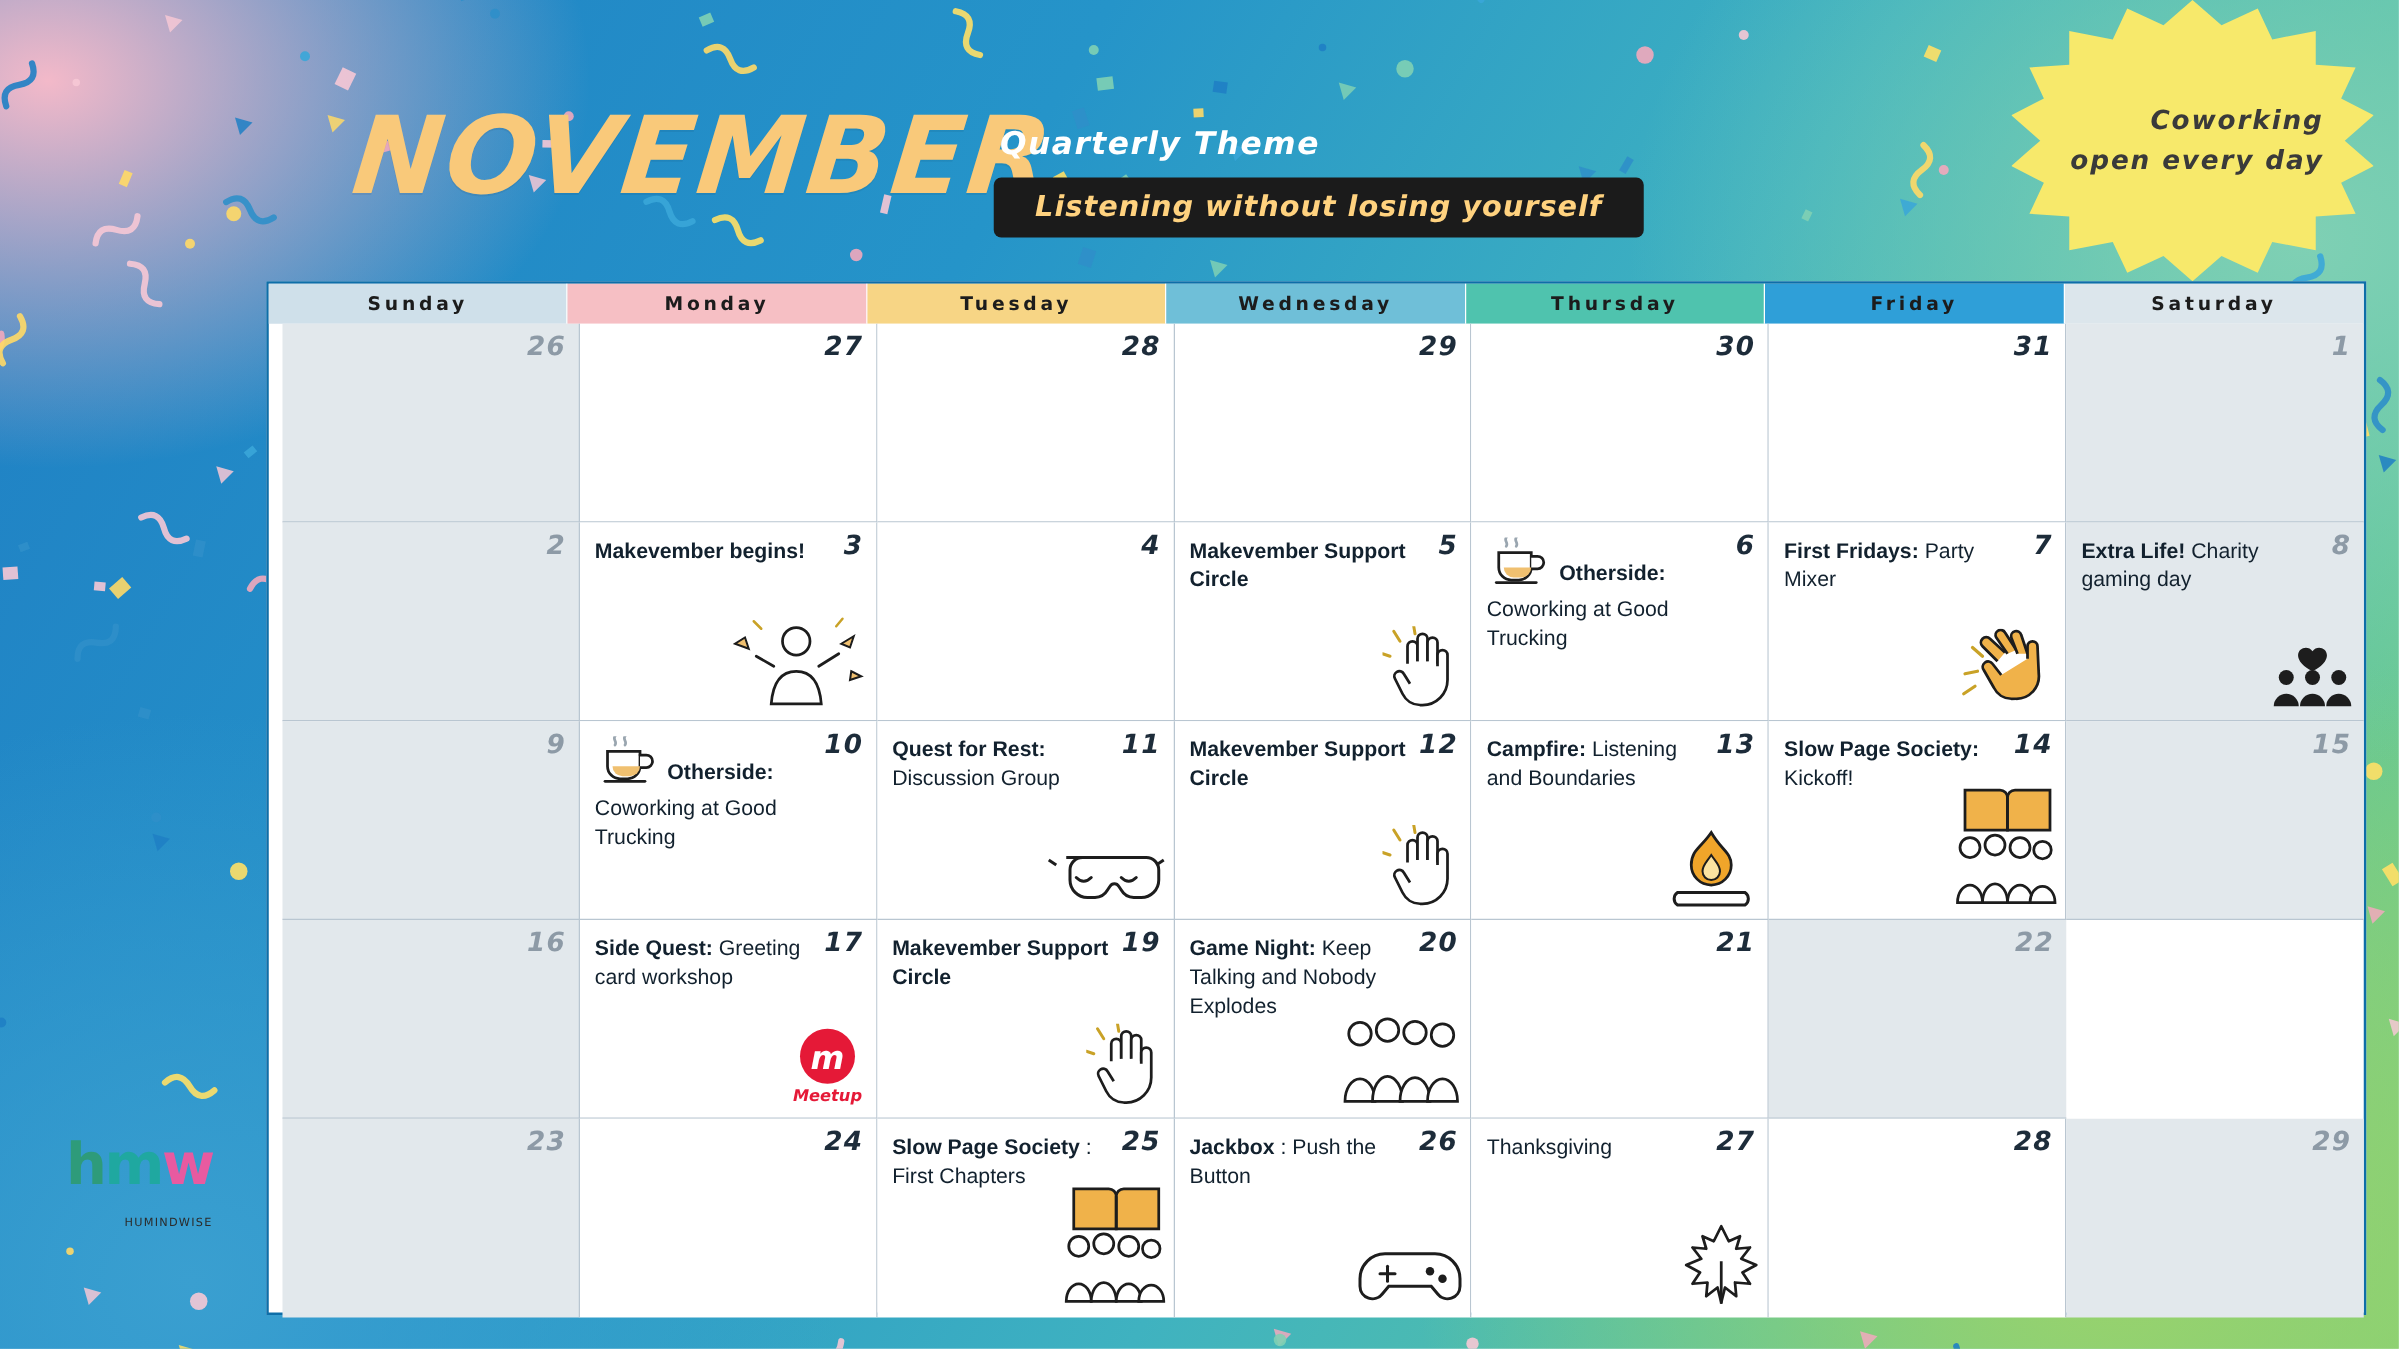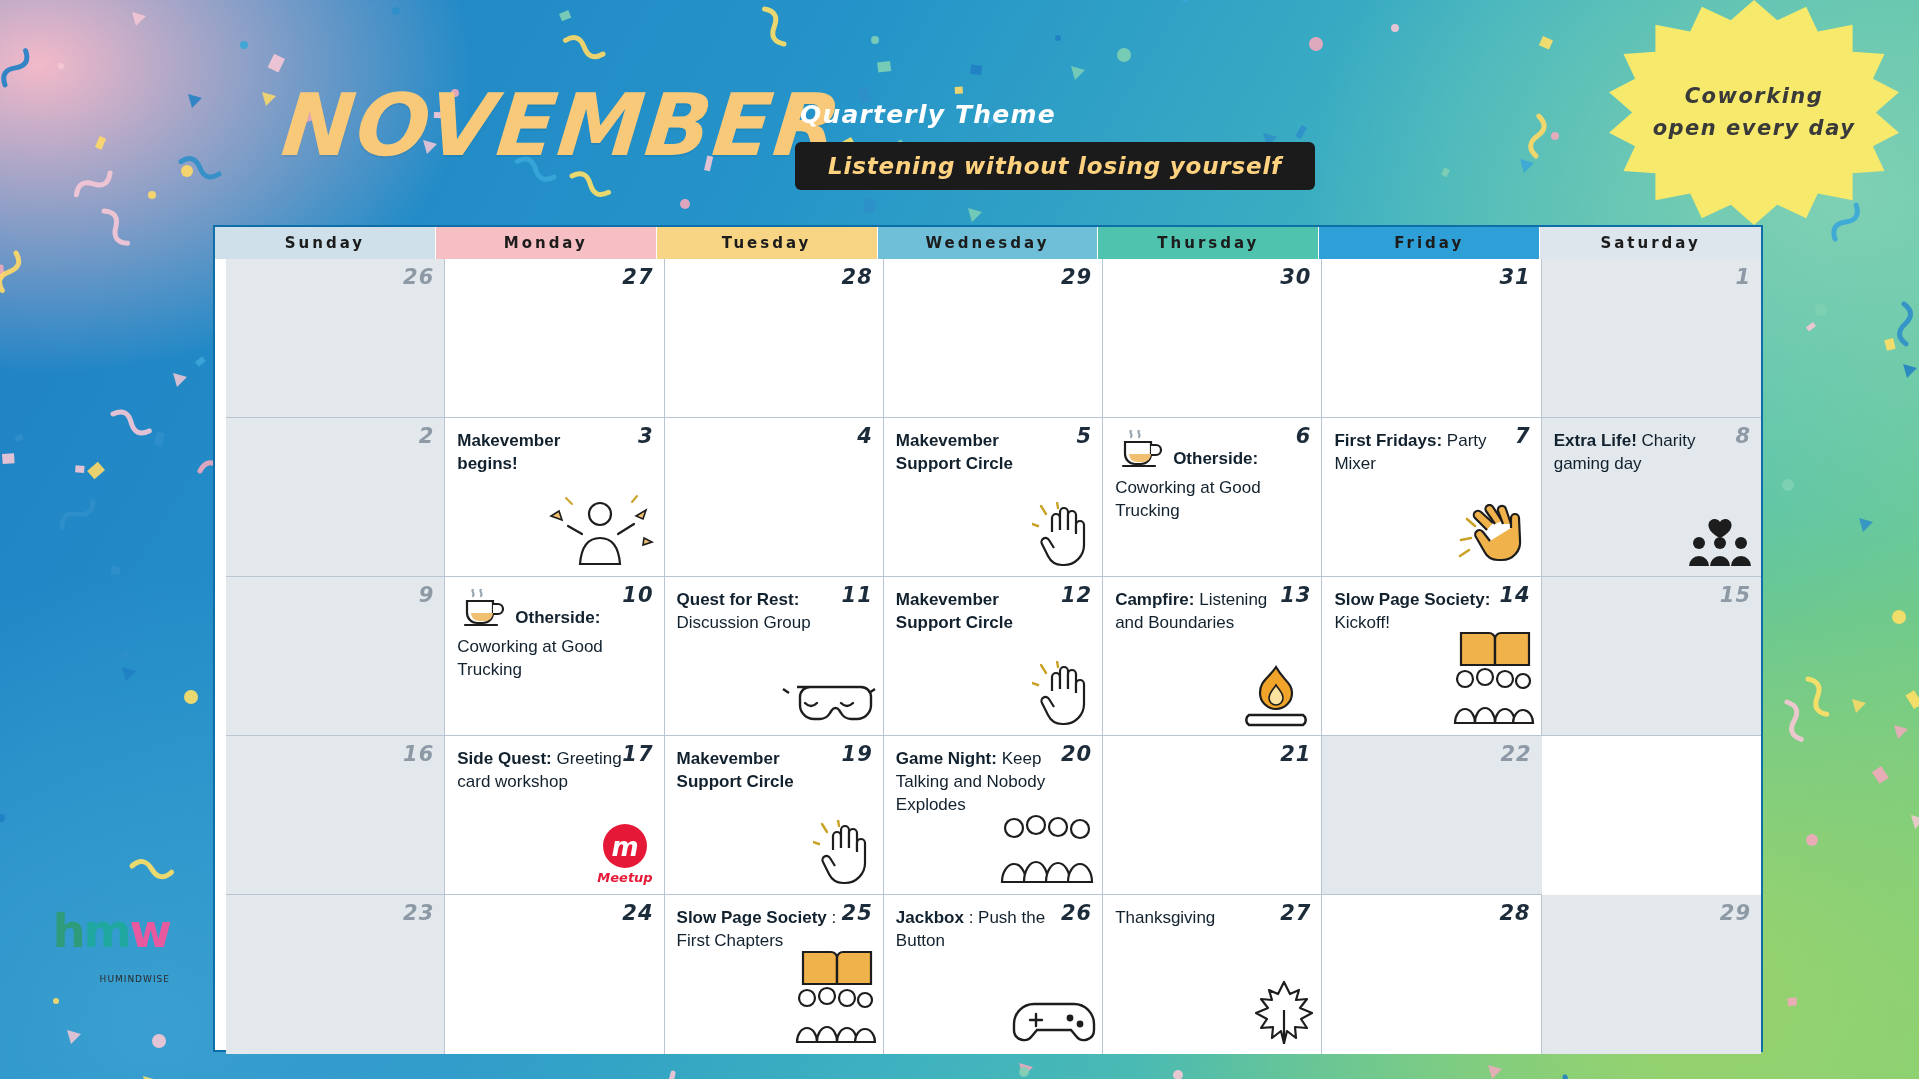--- a/index.html
+++ b/index.html
@@ -43,21 +43,21 @@
   }
   .theme-box span {
     font-family:"DejaVu Sans", sans-serif;
     font-weight:bold; font-style:italic;
     color:#ffd27f; font-size:23px; letter-spacing:0.8px;
   }
   .starburst {
     position:absolute; right:20px; top:0px;
     width:290px; height:225px;
     display:flex; align-items:center; justify-content:center;
-    text-align:center;
+    text-align:right;
   }
   .starburst .star-shape {
     position:absolute; inset:0;
     background:#f7e96b;
     clip-path: polygon(
       50% 0%, 58% 9%, 68% 3%, 72% 14%, 84% 11%, 84% 23%, 95% 24%, 91% 35%,
       100% 41%, 92% 50%, 100% 59%, 91% 65%, 95% 76%, 84% 77%, 84% 89%,
       72% 86%, 68% 97%, 58% 91%, 50% 100%, 42% 91%, 32% 97%, 28% 86%,
       16% 89%, 16% 77%, 5% 76%, 9% 65%, 0% 59%, 8% 50%, 0% 41%, 9% 35%,
       5% 24%, 16% 23%, 16% 11%, 28% 14%, 32% 3%, 42% 9%);
@@ -74,21 +74,21 @@
   .logo { position:absolute; left:30px; bottom:95px; width:140px; text-align:right; }
   .logo .letters { font-family:"DejaVu Sans", sans-serif; font-weight:bold; font-size:46px; letter-spacing:-2px;}
   .logo .h { color:#2e9b7a; }
   .logo .m { color:#1fa8a0; }
   .logo .w { color:#e85aa0; }
   .logo .sub { font-family:"DejaVu Sans", sans-serif; font-size:9px; letter-spacing:1px; color:#2b2b2b; margin-top:16px; }
 
   
   .calendar {
     position:absolute; left:213px; top:225px;
-    width:1550px; height:827px;
+    width:1680px; height:827px;
     border:2px solid #0e6ea8;
     background:#ffffff;
   }
   .dow-row { display:grid; grid-template-columns:repeat(7,1fr); height:32px; }
   .dow {
     display:flex; align-items:center; justify-content:center;
     font-family:"DejaVu Sans", sans-serif; font-weight:bold;
     font-size:15px; letter-spacing:3px; color:#1c1c1c;
     border-right:1px solid #ffffff;
   }

